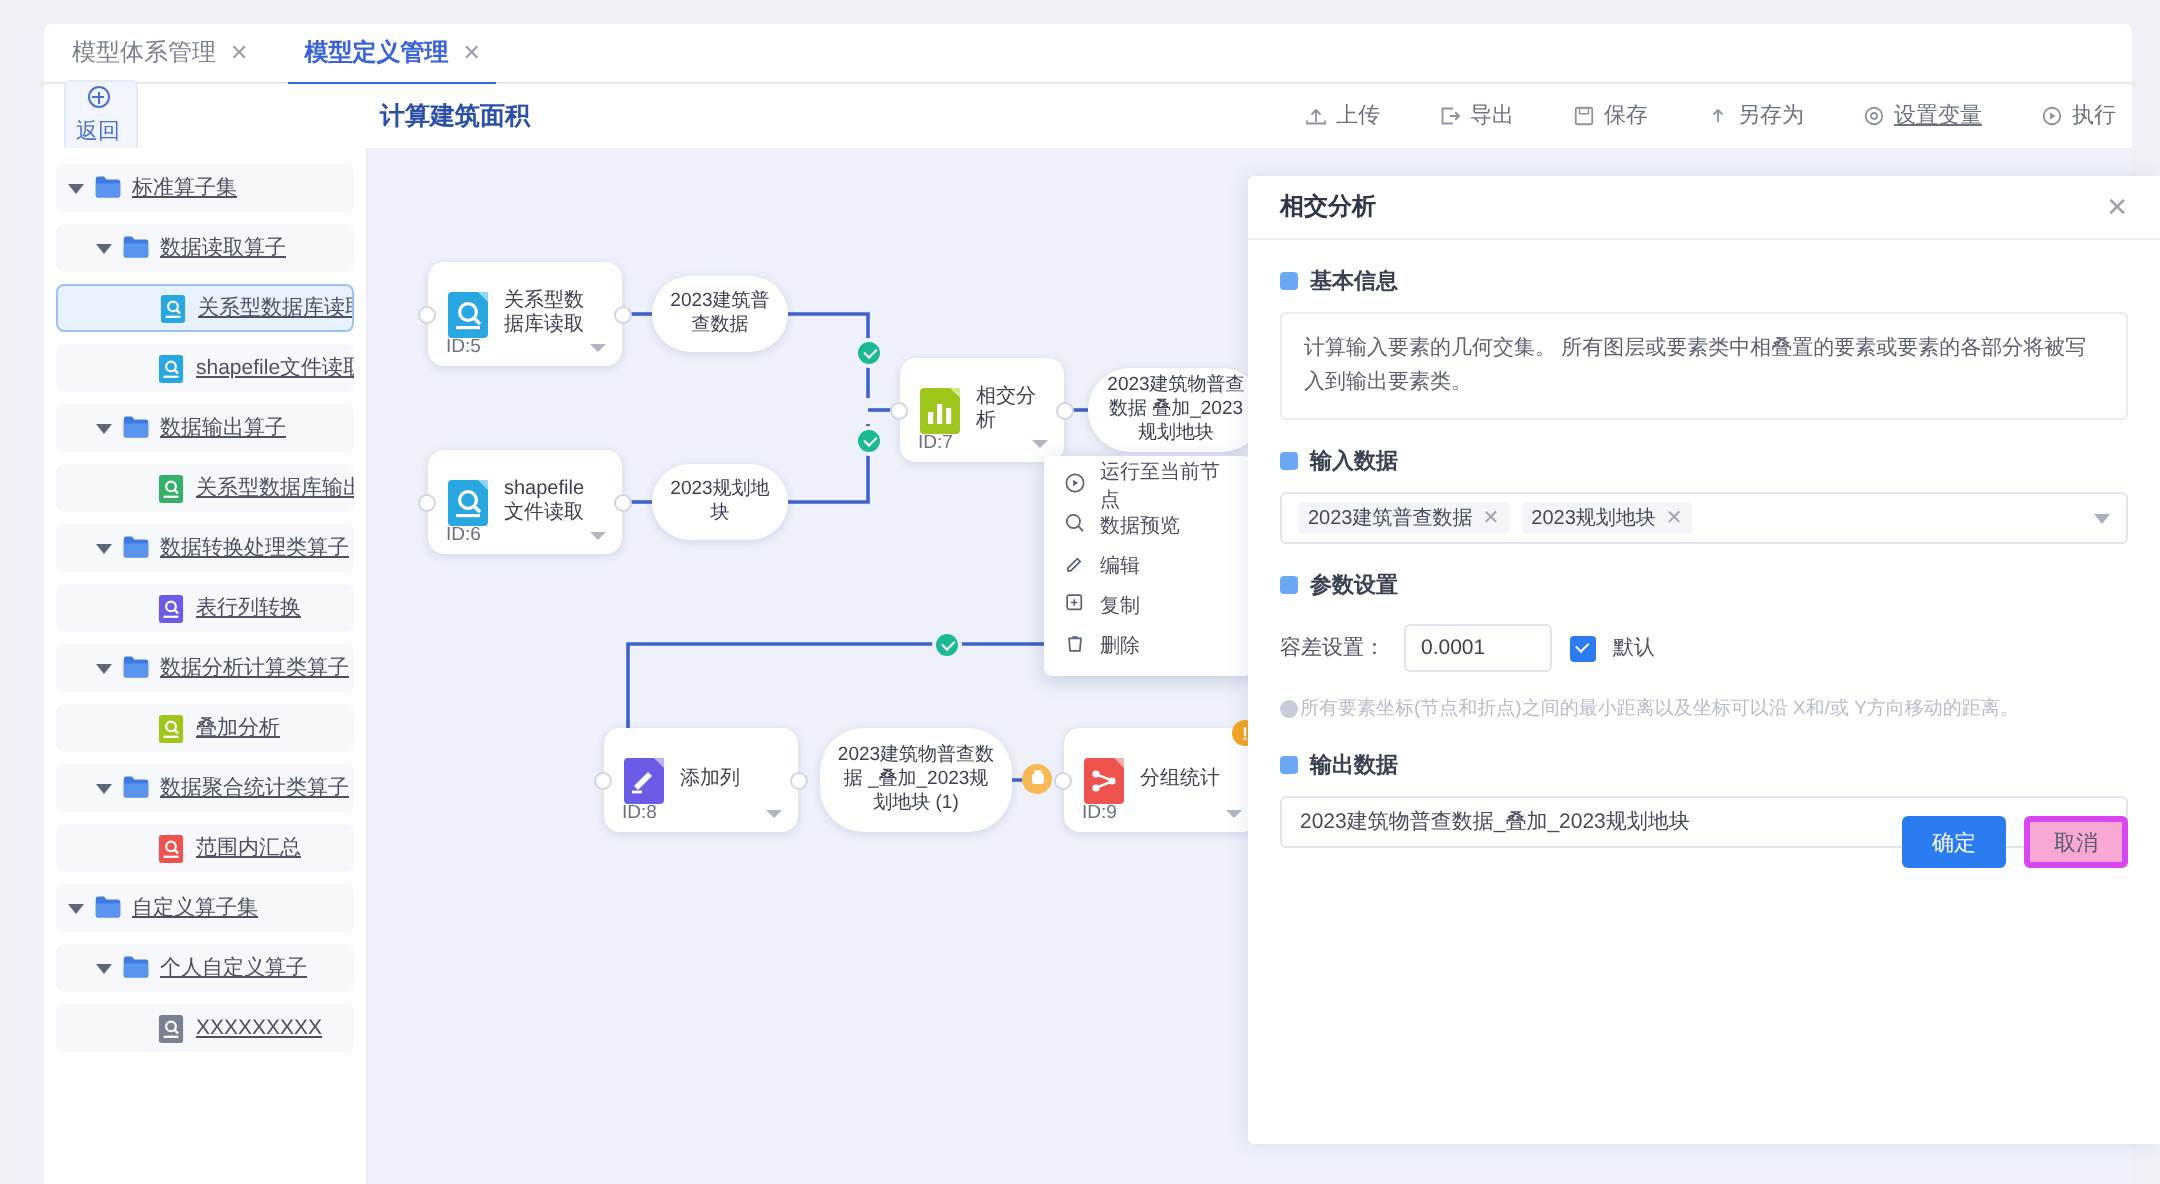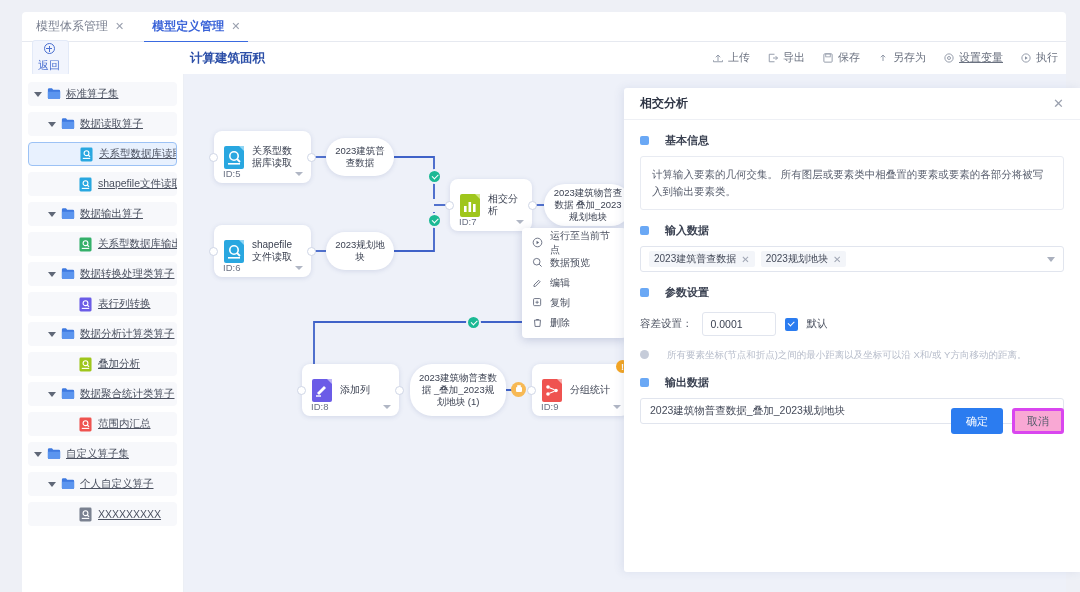--- a/index.html
+++ b/index.html
@@ -60,21 +60,21 @@
     content: ""; position: absolute; background: #4a6fd0;
   }
   .backbtn .circ::before { left: 4px; top: 1.5px; width: 1.3px; height: 6px; }
   .backbtn .circ::after { left: 1.5px; top: 4px; width: 6px; height: 1.3px; }
   .doc-title {
     position: absolute; left: 190px; top: 50px;
     font-size: 12.5px; font-weight: bold; color: #2c4fa8;
   }
   .tools {
     position: absolute; right: 22px; top: 50px;
-    display: flex; align-items: center; gap: 17px;
+    display: flex; align-items: center; gap: 29px;
   }
   .tool {
     display: flex; align-items: center; gap: 4px;
     font-size: 11px; color: #6b7280; cursor: pointer; white-space: nowrap;
   }
   .tool svg { display: block; }
 
   
   .sidebar {
     position: absolute; left: 22px; top: 74px;
@@ -191,21 +191,21 @@
   .panel-head {
     height: 32px; display: flex; align-items: center;
     padding: 0 16px; border-bottom: 1px solid #eef0f5;
     font-size: 12px; font-weight: bold; color: #2f3646;
   }
   .panel-close {
     margin-left: auto; color: #9aa0ae; font-size: 13px; cursor: pointer;
     line-height: 1;
   }
   .sect {
-    display: flex; align-items: center; gap: 16px;
+    display: flex; align-items: center; gap: 6px;
     margin: 13px 0 8px 16px;
     font-size: 11px; font-weight: bold; color: #3b4252;
   }
   .sect .dot {
     width: 9px; height: 9px; background: #6aa8f5; border-radius: 2px; flex: none;
   }
   .descbox {
     margin: 0 16px; padding: 9px 11px;
     border: 1px solid #e8ebf2; border-radius: 3px;
     font-size: 10.5px; color: #5b6170; line-height: 17px;
@@ -243,21 +243,21 @@
   .chk {
     width: 13px; height: 13px; border-radius: 2px; background: #2b7cf0;
     display: flex; align-items: center; justify-content: center; flex: none;
   }
   .chk::after {
     content: ""; width: 5px; height: 2.5px;
     border-left: 1.5px solid #fff; border-bottom: 1.5px solid #fff;
     transform: rotate(-45deg); margin-bottom: 2px;
   }
   .hint {
-    display: flex; align-items: flex-start; gap: 18px;
+    display: flex; align-items: flex-start; gap: 1px;
     margin: 8px 16px 0 16px;
     font-size: 9.5px; color: #b6bcca; line-height: 14px;
   }
   .hint .i {
     width: 9px; height: 9px; border-radius: 50%; background: #c6ccd9;
     flex: none; margin-top: 2px;
   }
   .outbox {
     margin: 0 16px; height: 26px;
     border: 1px solid #e1e5ee; border-radius: 3px;

